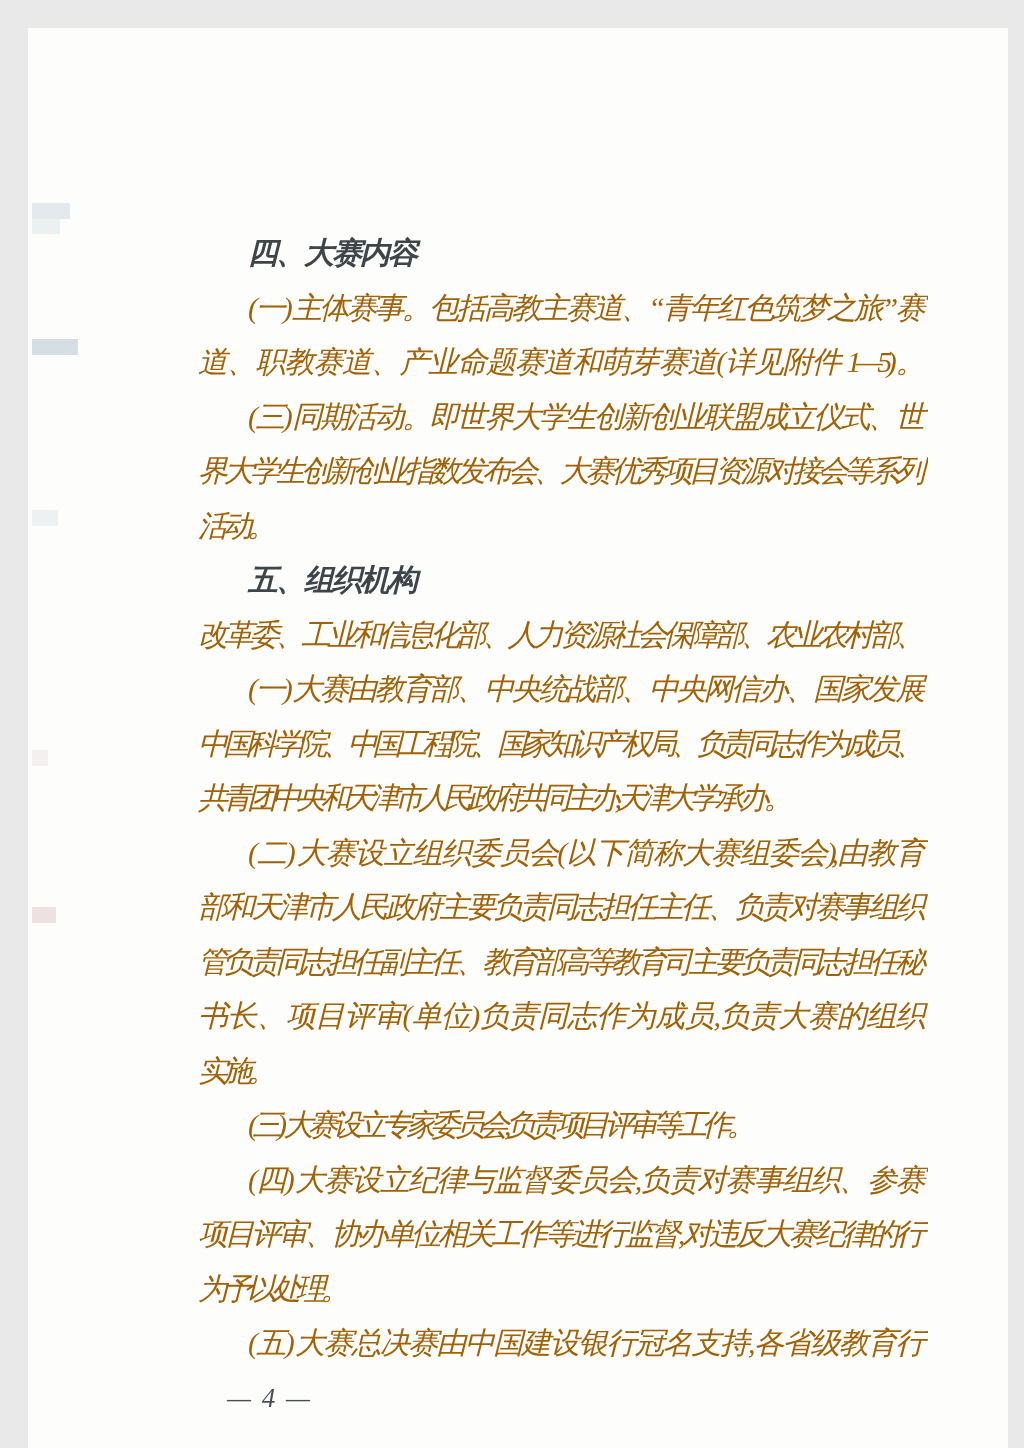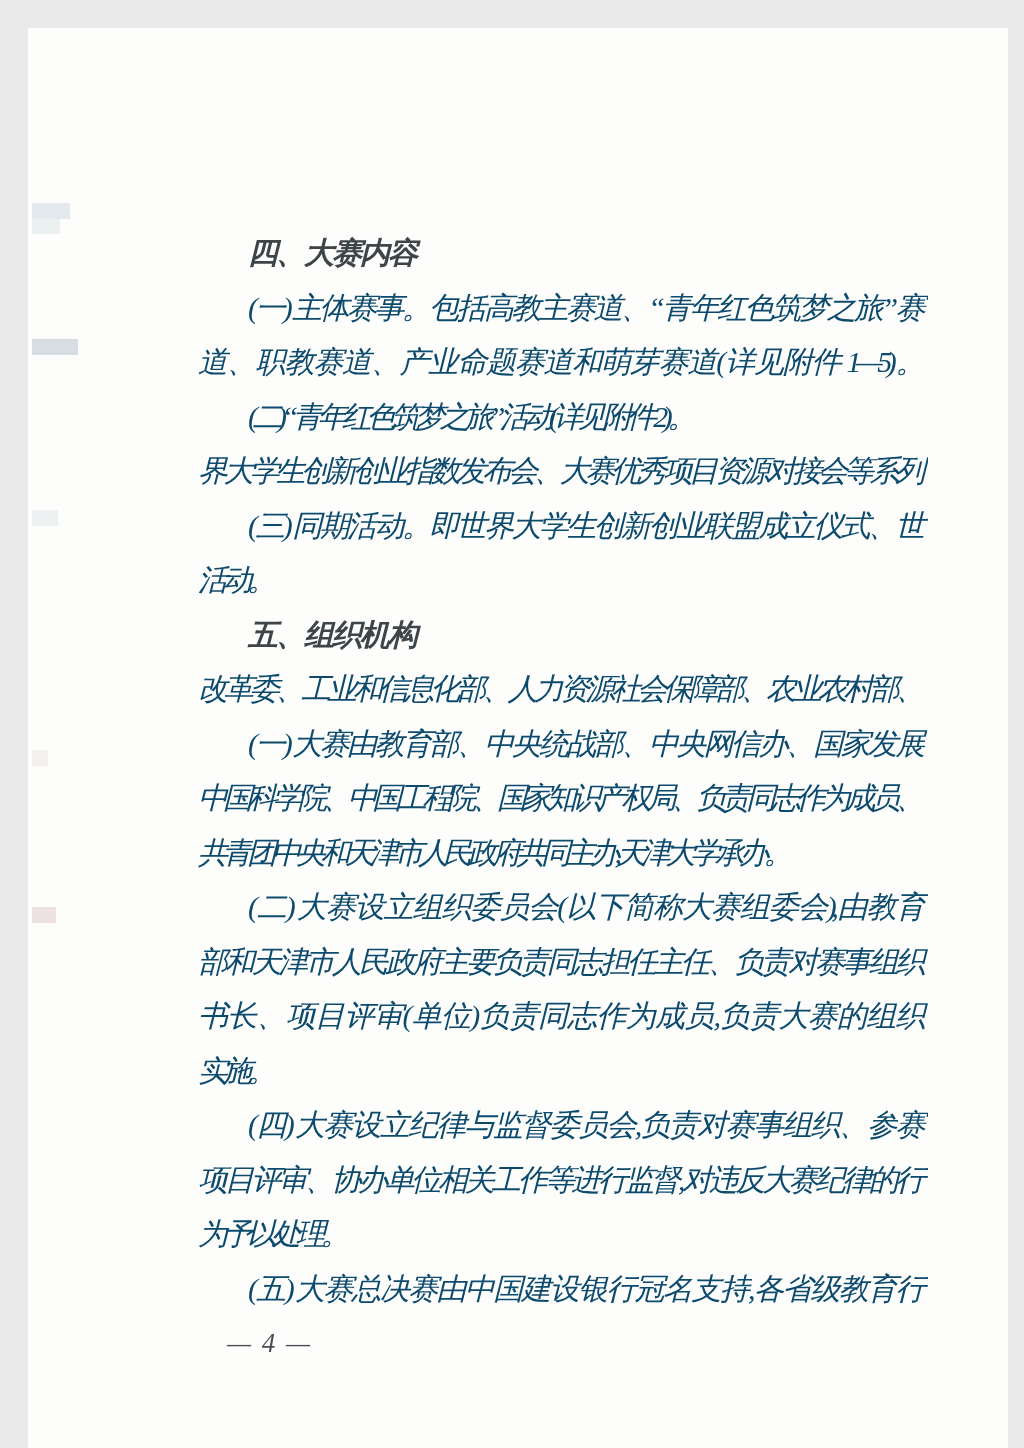--- a/index.html
+++ b/index.html
@@ -14,21 +14,21 @@
   .content {
     position:absolute;
     left:146px; top:176px;
     width:762px;
   }
   .line {
     height:50.5px;
     line-height:50.5px;
     font-size:30px;
     letter-spacing:-5.5px;
-    color:#0c4a6e;
+    color:#a16207;
     text-align:left;
     white-space:nowrap;
   }
   .justify {
     white-space:normal;
     text-align:justify;
     text-align-last:justify;
     text-justify:inter-character;
     overflow:hidden;
   }
@@ -78,33 +78,34 @@
   <div class="artifact a2"></div>
   <div class="artifact a3"></div>
   <div class="artifact a4"></div>
   <div class="artifact a5"></div>
   <div class="artifact a6"></div>
 
   <div class="content">
     <div class="line heading indent">四、大赛内容</div>
     <div class="line indent justify">(一) 主体赛事。包括高教主赛道、“青年红色筑梦之旅”赛</div>
     <div class="line justify">道、职教赛道、产业命题赛道和萌芽赛道(详见附件 1—5)。</div>
-    <div class="line indent">(二)“青年红色筑梦之旅”活动(详见附件 2)。</div>
+    <div class="line indent justify">(三) 同期活动。即世界大学生创新创业联盟成立仪式、世</div>
     <div class="line justify">界大学生创新创业指数发布会、大赛优秀项目资源对接会等系列</div>
-    <div class="line indent justify">(三) 同期活动。即世界大学生创新创业联盟成立仪式、世</div>
     <div class="line">活动。</div>
     <div class="line heading indent">五、组织机构</div>
     <div class="line justify">改革委、工业和信息化部、人力资源社会保障部、农业农村部、</div>
     <div class="line indent justify">(一) 大赛由教育部、中央统战部、中央网信办、国家发展</div>
     <div class="line justify">中国科学院、中国工程院、国家知识产权局、负责同志作为成员、</div>
     <div class="line">共青团中央和天津市人民政府共同主办,天津大学承办。</div>
     <div class="line indent justify">(二) 大赛设立组织委员会(以下简称大赛组委会),由教育</div>
     <div class="line justify">部和天津市人民政府主要负责同志担任主任、负责对赛事组织</div>
+    <div class="line justify">管负责同志担任副主任、教育部高等教育司主要负责同志担任秘</div>
     <div class="line justify">书长、项目评审(单位)负责同志作为成员,负责大赛的组织</div>
     <div class="line">实施。</div>
+    <div class="line indent">(三) 大赛设立专家委员会,负责项目评审等工作。</div>
     <div class="line indent justify">(四) 大赛设立纪律与监督委员会,负责对赛事组织、参赛</div>
     <div class="line justify">项目评审、协办单位相关工作等进行监督,对违反大赛纪律的行</div>
     <div class="line">为予以处理。</div>
     <div class="line indent justify">(五) 大赛总决赛由中国建设银行冠名支持,各省级教育行</div>
     <div class="pagenum">— 4 —</div>
   </div>
 
   <div class="artifact scanline-1"></div>
   <div class="artifact scanline-2"></div>
 

